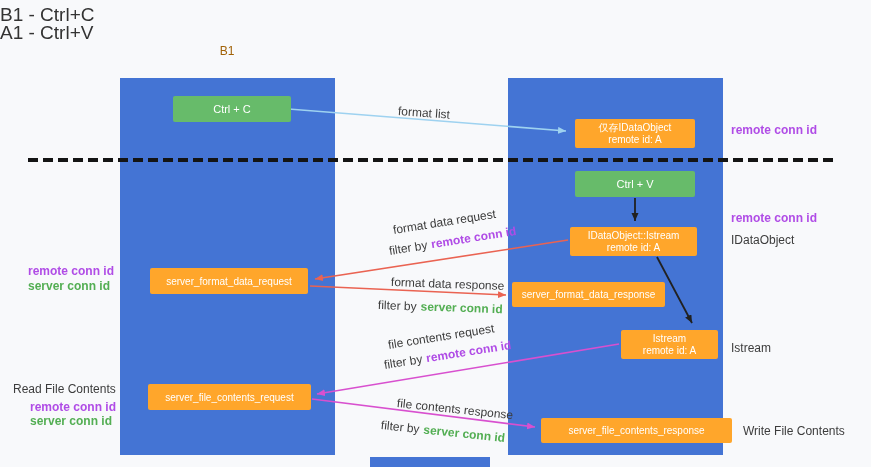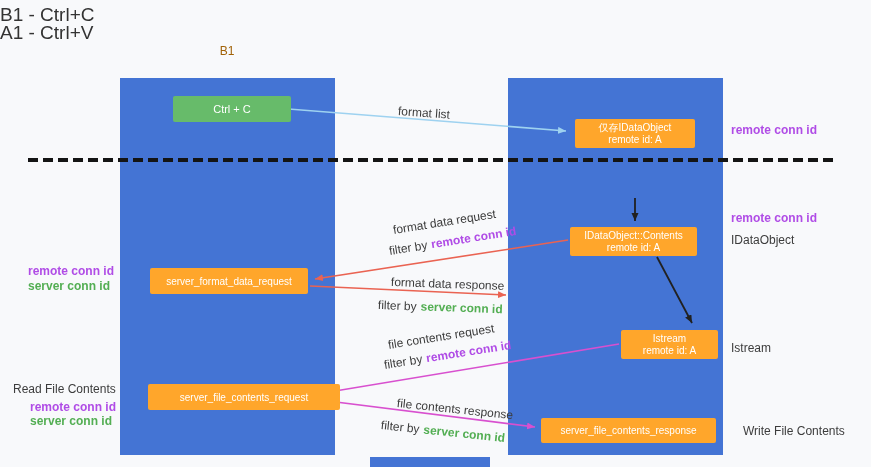--- a/index.html
+++ b/index.html
@@ -80,37 +80,39 @@
     <line x1="312" y1="399" x2="535" y2="427" class="st-magenta" marker-end="url(#mh-magenta)"></line>
   </svg>
 
   <div class="node green" style="left:173px;top:96px;width:118px;height:26px;">Ctrl + C</div>
 
   <div class="node orange" style="left:575px;top:119px;width:120px;height:29px;">
     <div class="l">仅存IDataObject</div>
     <div class="l">remote id: A</div>
   </div>
 
+  <div class="node green" style="left:575px;top:171px;width:120px;height:26px;">Ctrl + V</div>
 
   <div class="node orange" style="left:570px;top:227px;width:127px;height:29px;">
-    <div class="l">IDataObject::Contents</div>
+    <div class="l">IDataObject::Istream</div>
     <div class="l">remote id: A</div>
   </div>
 
   <div class="node orange" style="left:150px;top:268px;width:158px;height:26px;">server_format_data_request</div>
 
+  <div class="node orange" style="left:512px;top:282px;width:153px;height:25px;">server_format_data_response</div>
 
   <div class="node orange" style="left:621px;top:330px;width:97px;height:29px;">
     <div class="l">Istream</div>
     <div class="l">remote id: A</div>
   </div>
 
-  <div class="node orange" style="left:148px;top:384px;width:192px;height:26px;">server_file_contents_request</div>
+  <div class="node orange" style="left:148px;top:384px;width:163px;height:26px;">server_file_contents_request</div>
 
-  <div class="node orange" style="left:541px;top:418px;width:175px;height:25px;">server_file_contents_response</div>
+  <div class="node orange" style="left:541px;top:418px;width:191px;height:25px;">server_file_contents_response</div>
 
   <div class="side-label bold-purple" style="left:731px;top:123px;">remote conn id</div>
   <div class="side-label bold-purple" style="left:731px;top:211px;">remote conn id</div>
   <div class="side-label" style="left:731px;top:233px;">IDataObject</div>
   <div class="side-label" style="left:731px;top:341px;">Istream</div>
   <div class="side-label" style="left:731px;top:424px;margin-left:12px;">Write File Contents</div>
 
   <div class="side-label bold-purple" style="left:28px;top:264px;">remote conn id</div>
   <div class="side-label bold-green" style="left:28px;top:279px;">server conn id</div>
   <div class="side-label" style="left:13px;top:382px;">Read File Contents</div>

